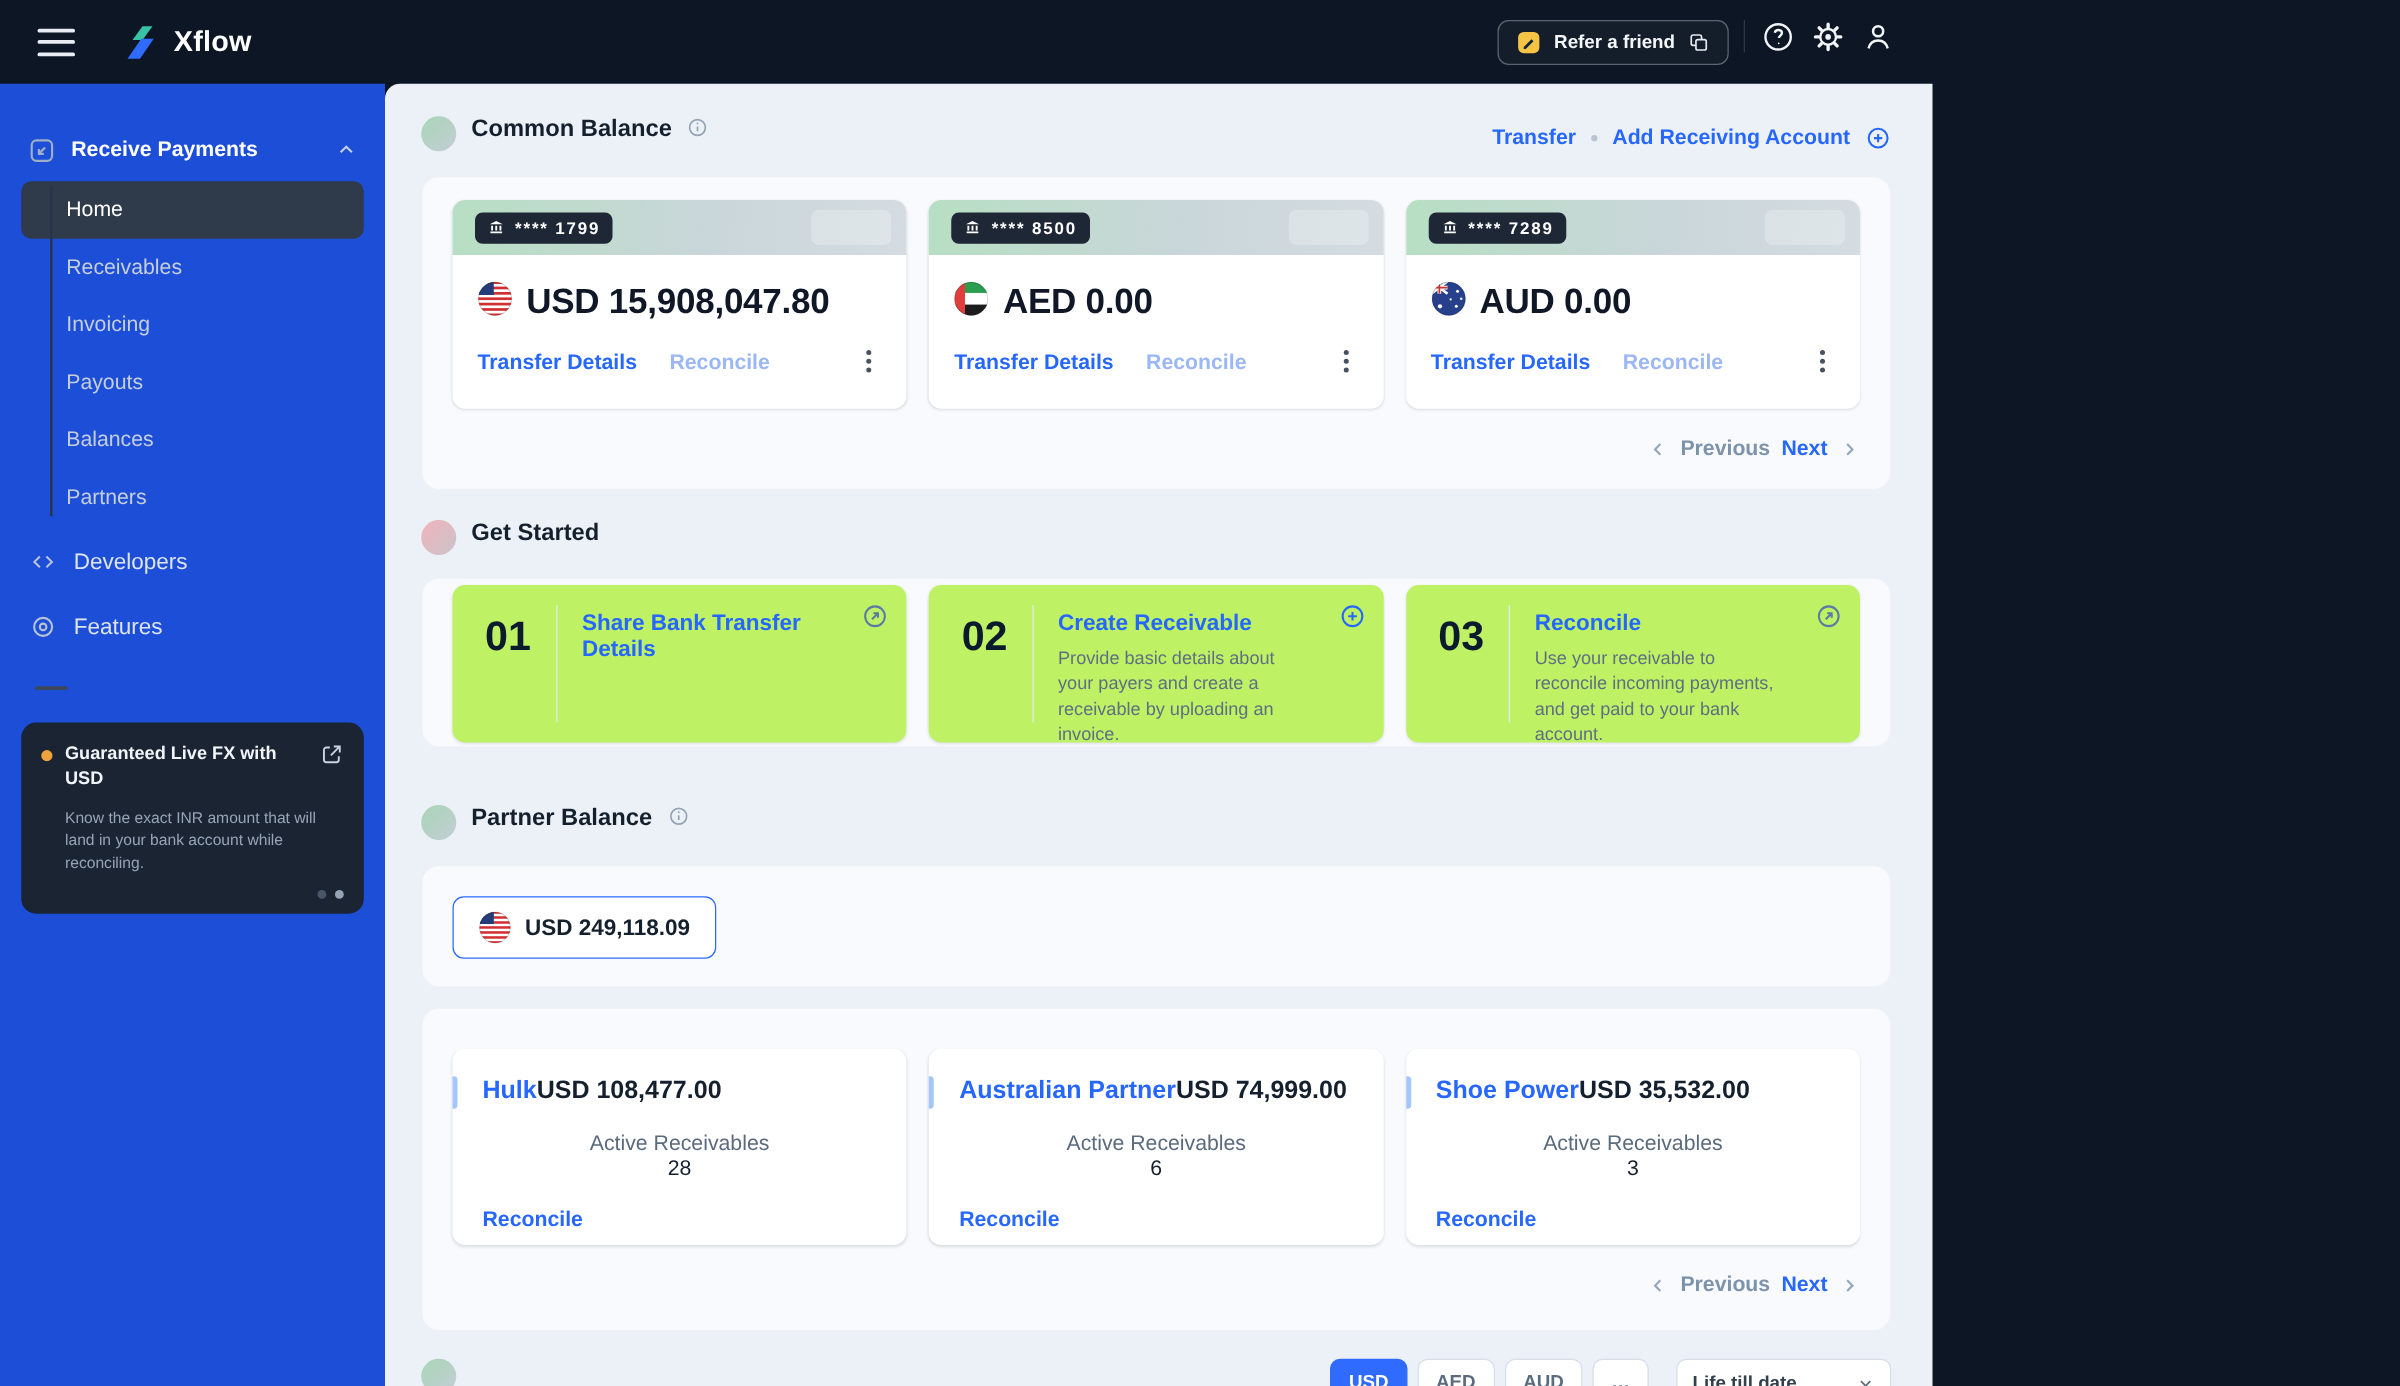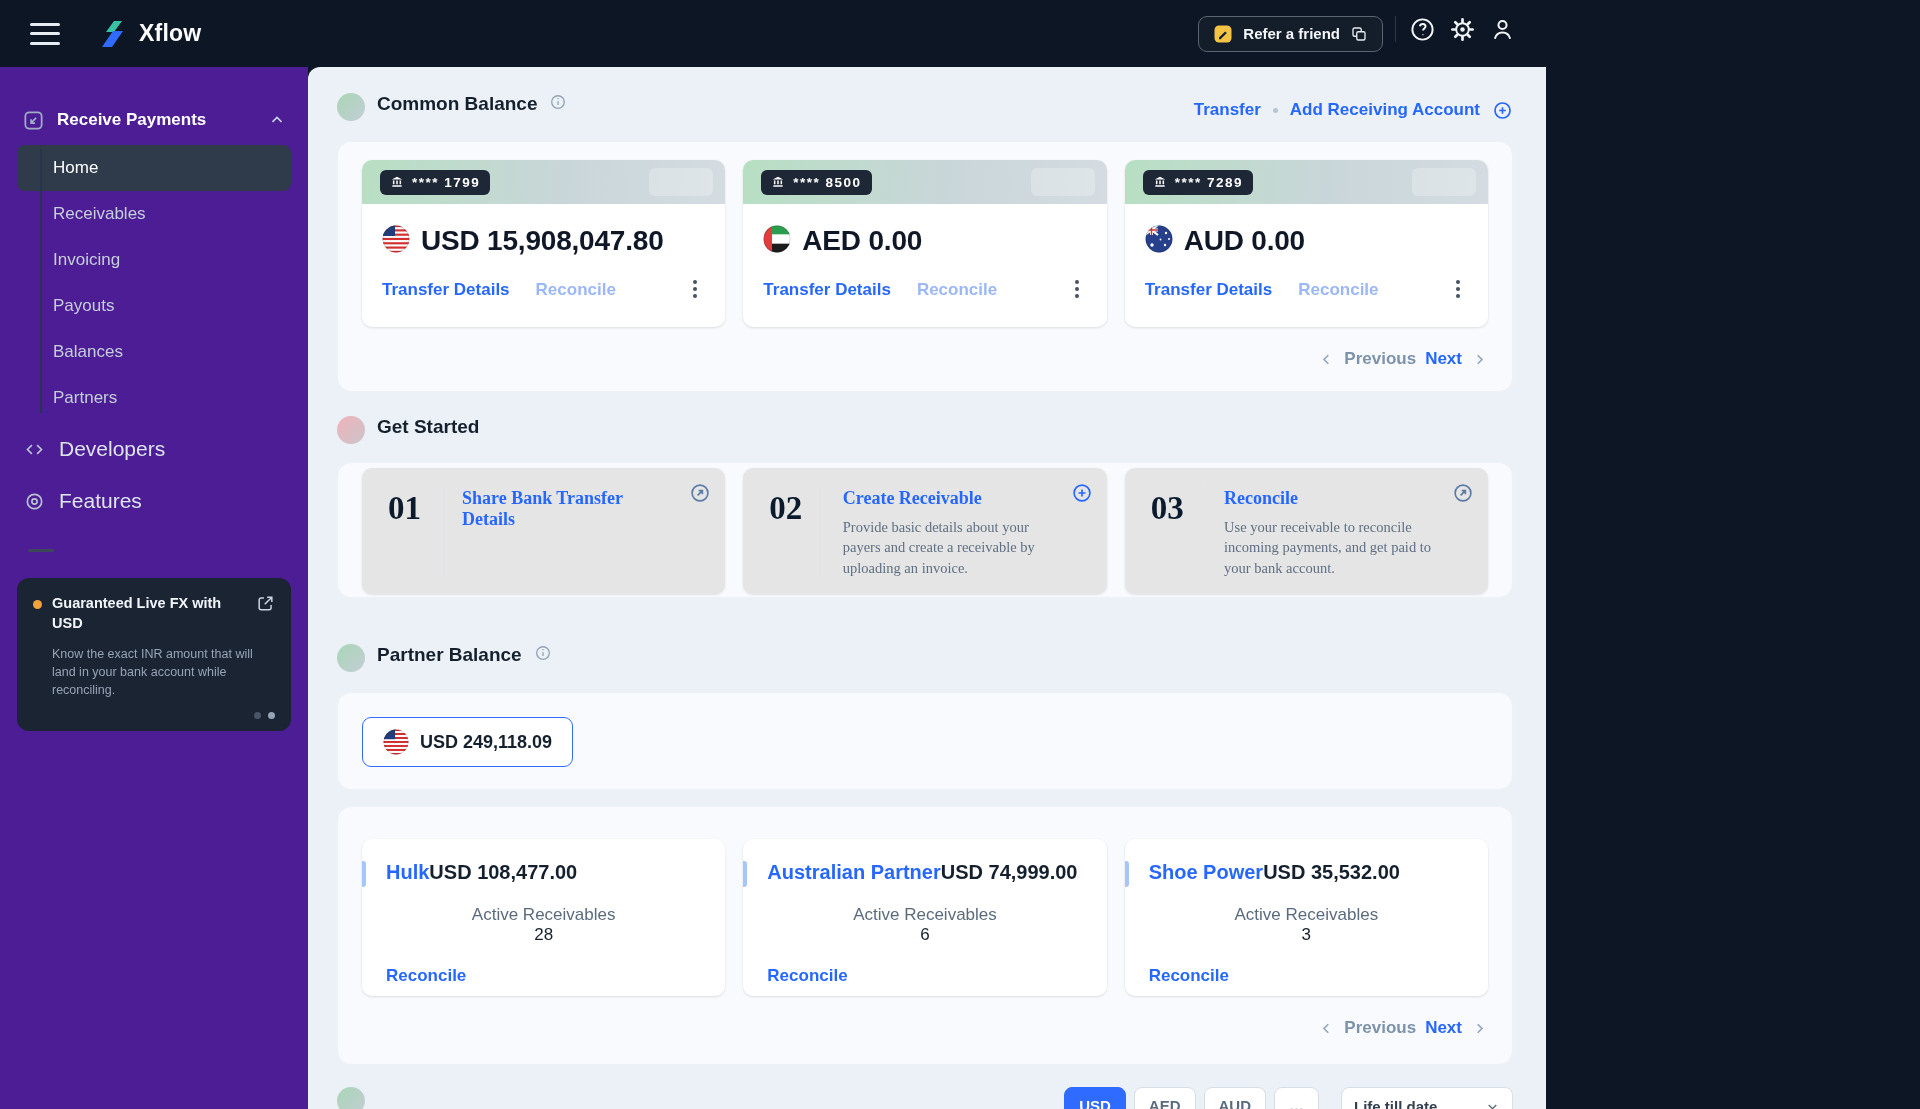--- a/index.html
+++ b/index.html
@@ -15,31 +15,31 @@
   .brand { display:flex; align-items:center; gap:11px; margin-left:36px; }
   .brand-name { color:#ffffff; font-size:23px; font-weight:700; letter-spacing:.2px; }
   .topbar-right { margin-left:auto; display:flex; gap:12px; }
   .refer-btn { display:flex; align-items:center; gap:10px; border:1px solid #5a6472;
                border-radius:9px; padding:7px 14px; background:rgba(255,255,255,.03); cursor:pointer; }
   .refer-btn .label { color:#f4f7fa; font-size:15px; font-weight:600; }
   .tb-divider { width:1px; height:26px; background:#2c3848; }
   .tb-icon { width:28px; height:28px; display:flex; align-items:center; justify-content:center; cursor:pointer; }
 
   
-  .sidebar { position:absolute; top:67px; left:0; bottom:0; width:308px; background:#4c1d95; }
+  .sidebar { position:absolute; top:67px; left:0; bottom:0; width:308px; background:#1d4ed8; }
   .side-group { display:flex; align-items:center; gap:12px; padding:0 22px; margin-top:36px; height:34px; }
   .side-group .glabel { color:#ffffff; font-size:17px; font-weight:700; flex:1; }
   .submenu { position:relative; list-style:none; margin-top:8px; }
   .submenu::before { content:""; position:absolute; left:40px; top:4px; bottom:8px; width:2px;
                      background:#27344a; z-index:1; }
   .submenu li { height:46px; display:flex; align-items:center; margin:0 17px; padding-left:36px;
                 border-radius:8px; font-size:17px; color:#c5cfdb; cursor:pointer; }
   .submenu li.active { background:#2f3a4b; color:#ffffff; font-weight:500; }
   .side-link { display:flex; align-items:center; gap:14px; height:48px; padding:0 24px;
-               color:#dde4ee; font-size:21px; font-weight:500; cursor:pointer; margin-top:4px; }
+               color:#dde4ee; font-size:18px; font-weight:500; cursor:pointer; margin-top:4px; }
   .side-divider { width:26px; height:3px; background:#3c4759; border-radius:2px; margin:24px 0 0 28px; }
   .promo { margin:26px 17px 0; background:#1a2433; border-radius:12px; padding:16px 16px 12px; }
   .promo-head { display:flex; gap:10px; }
   .promo-dot { width:9px; height:9px; border-radius:50%; background:#f0a23c; margin-top:6px; flex:none; }
   .promo-title { color:#f2f6fa; font-size:14.5px; font-weight:700; line-height:1.35; flex:1; }
   .promo-body { color:#97a4b6; font-size:12.5px; line-height:1.45; margin:12px 0 0 19px; }
   .promo-dots { display:flex; gap:7px; justify-content:flex-end; margin-top:12px; }
   .pdot { width:7px; height:7px; border-radius:50%; background:#49566a; cursor:pointer; }
   .pdot.active { background:#97a4b6; }
 
@@ -76,22 +76,22 @@
   .kebab i { position:absolute; left:8px; top:1px; width:4px; height:4px; border-radius:50%;
              background:#46525f; box-shadow:0 7px 0 #46525f, 0 14px 0 #46525f; }
   .pager { display:flex; align-items:center; gap:9px; justify-content:flex-end; margin-top:20px; height:24px; }
   .pager .prev { color:#7d92ab; font-size:17px; font-weight:700; cursor:pointer; }
   .pager .next { color:#2667ff; font-size:17px; font-weight:700; cursor:pointer; }
 
   
   .head-gs { margin-top:24px; }
   .panel-steps { margin-top:12px; padding:5px 24px; height:136px; display:grid;
                  grid-template-columns:1fr 1fr 1fr; gap:18px; align-items:center; }
-  .step-card { background:#e5e5e5; border-radius:10px; height:126px; display:flex; position:relative;
-               box-shadow:0 1px 3px rgba(16,24,40,.07), 0 1px 2px rgba(16,24,40,.04);font-family:Liberation Serif, serif; }
+  .step-card { background:#bef264; border-radius:10px; height:126px; display:flex; position:relative;
+               box-shadow:0 1px 3px rgba(16,24,40,.07), 0 1px 2px rgba(16,24,40,.04); }
   .step-num { font-size:33px; font-weight:700; color:#0c1a2e; padding:22px 0 0 26px; }
   .step-sep { width:1px; background:#e3e8ef; margin:16px 20px; }
   .step-body { padding:20px 56px 0 0; }
   .step-title { color:#2667ff; font-size:18px; font-weight:700; cursor:pointer; }
   .step-desc { color:#5f6f82; font-size:14.5px; line-height:1.4; margin-top:8px; }
   .step-ico { position:absolute; top:14px; right:14px; cursor:pointer; }
 
   
   .head-pb { margin-top:46px; }
   .panel-chip { margin-top:14px; padding:24px; height:98px; }

